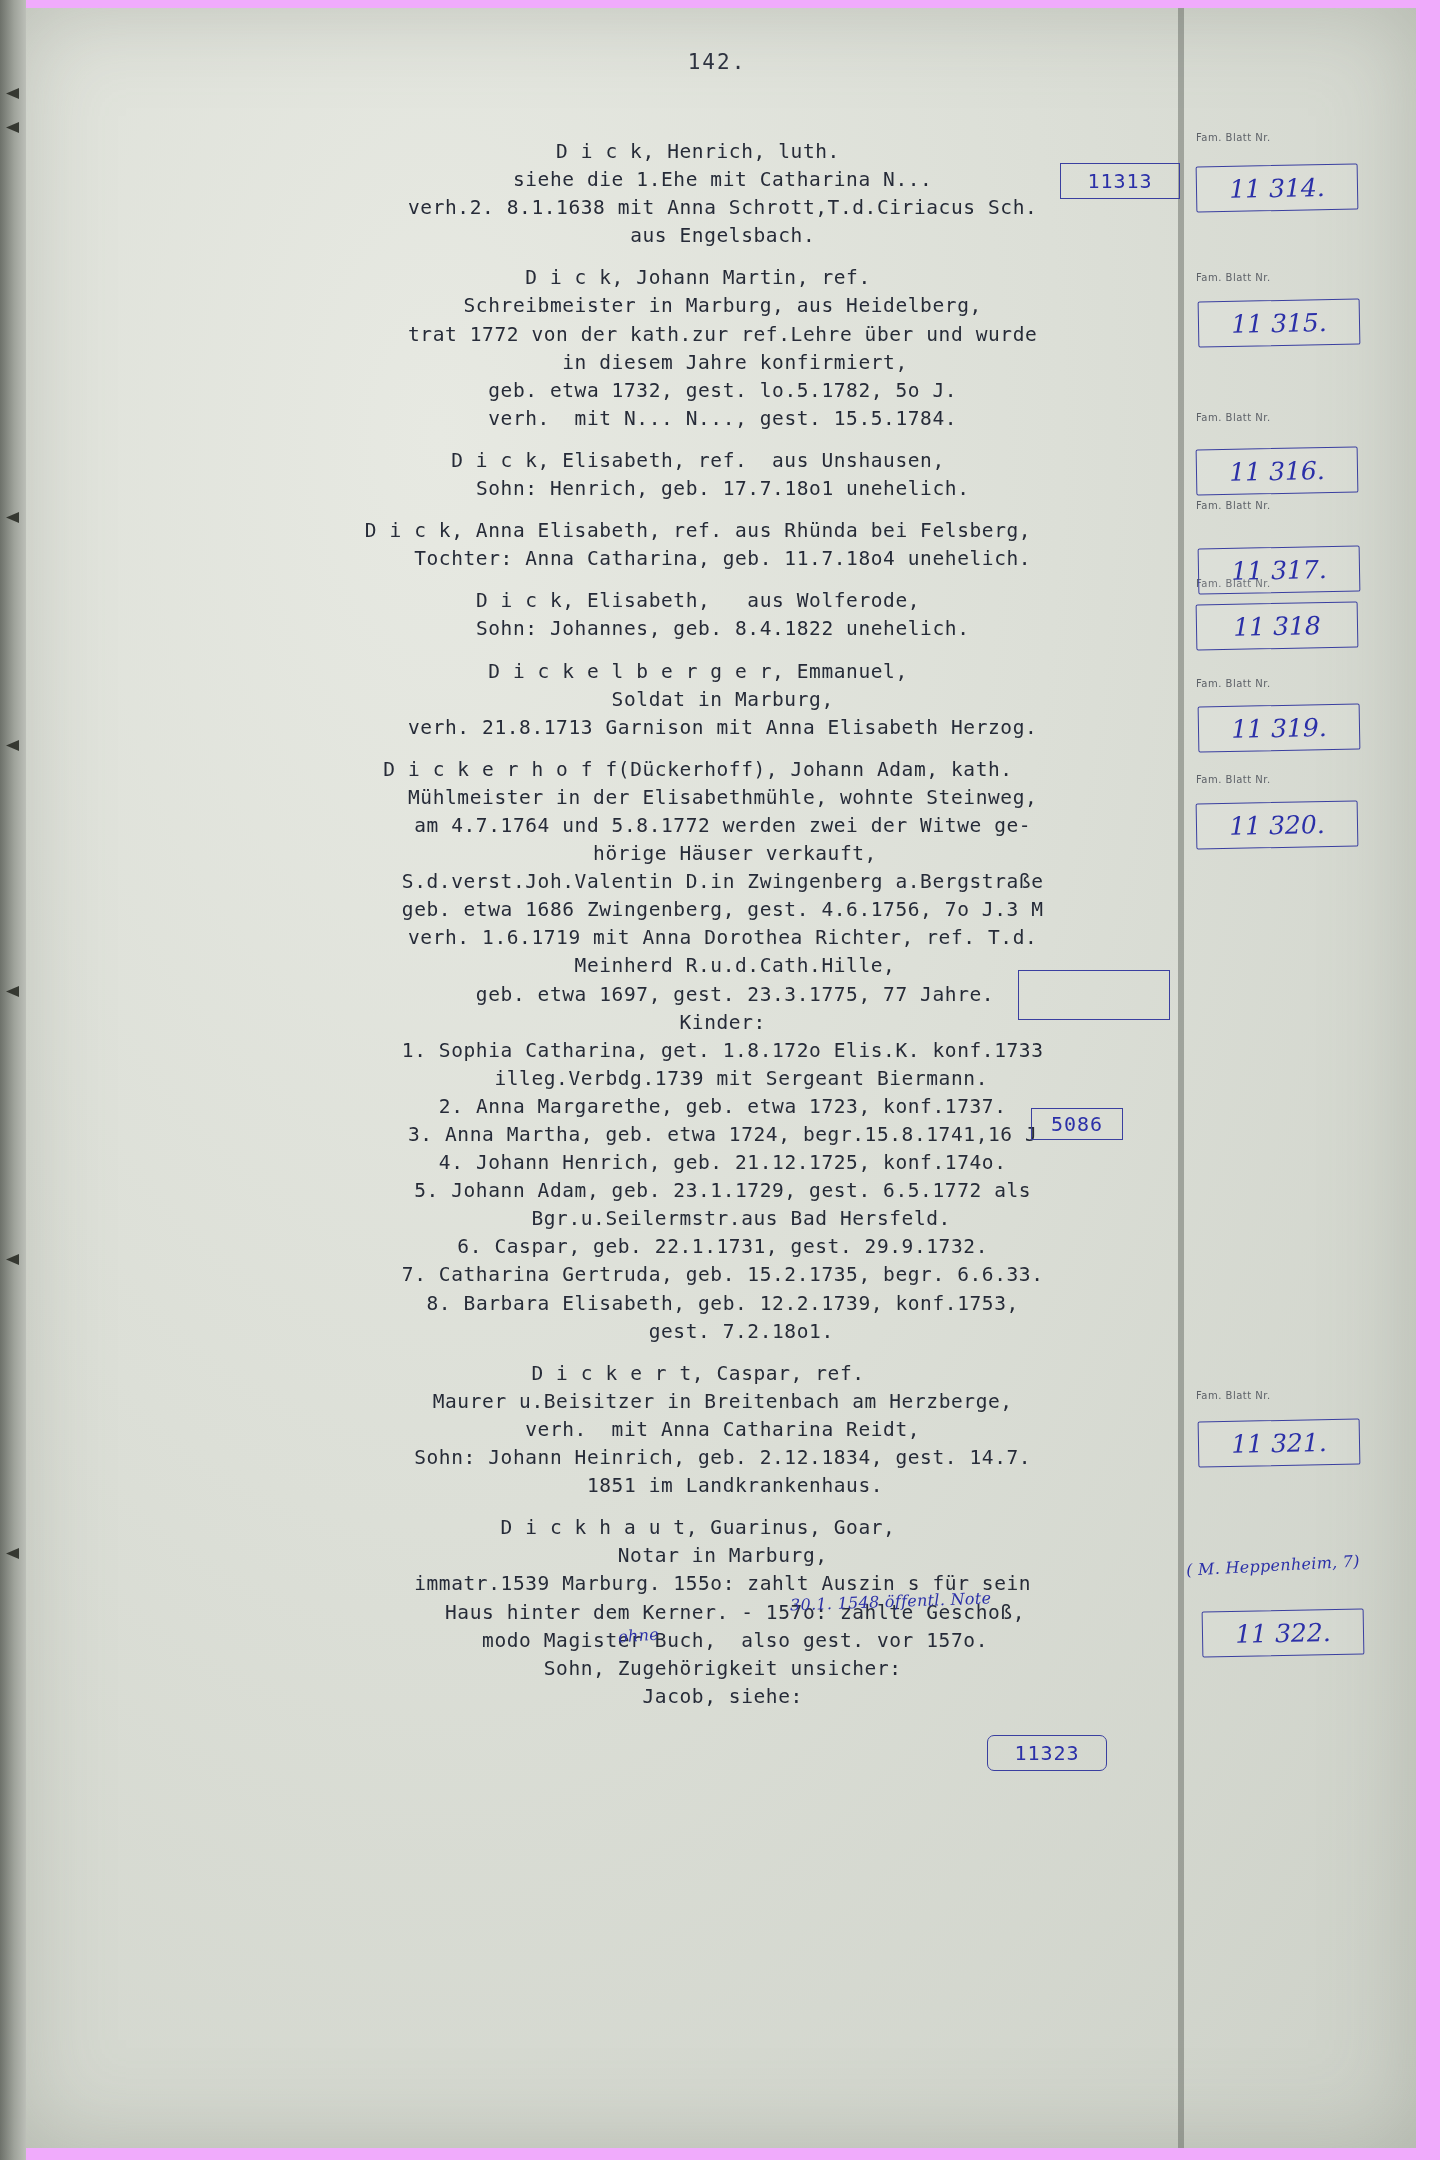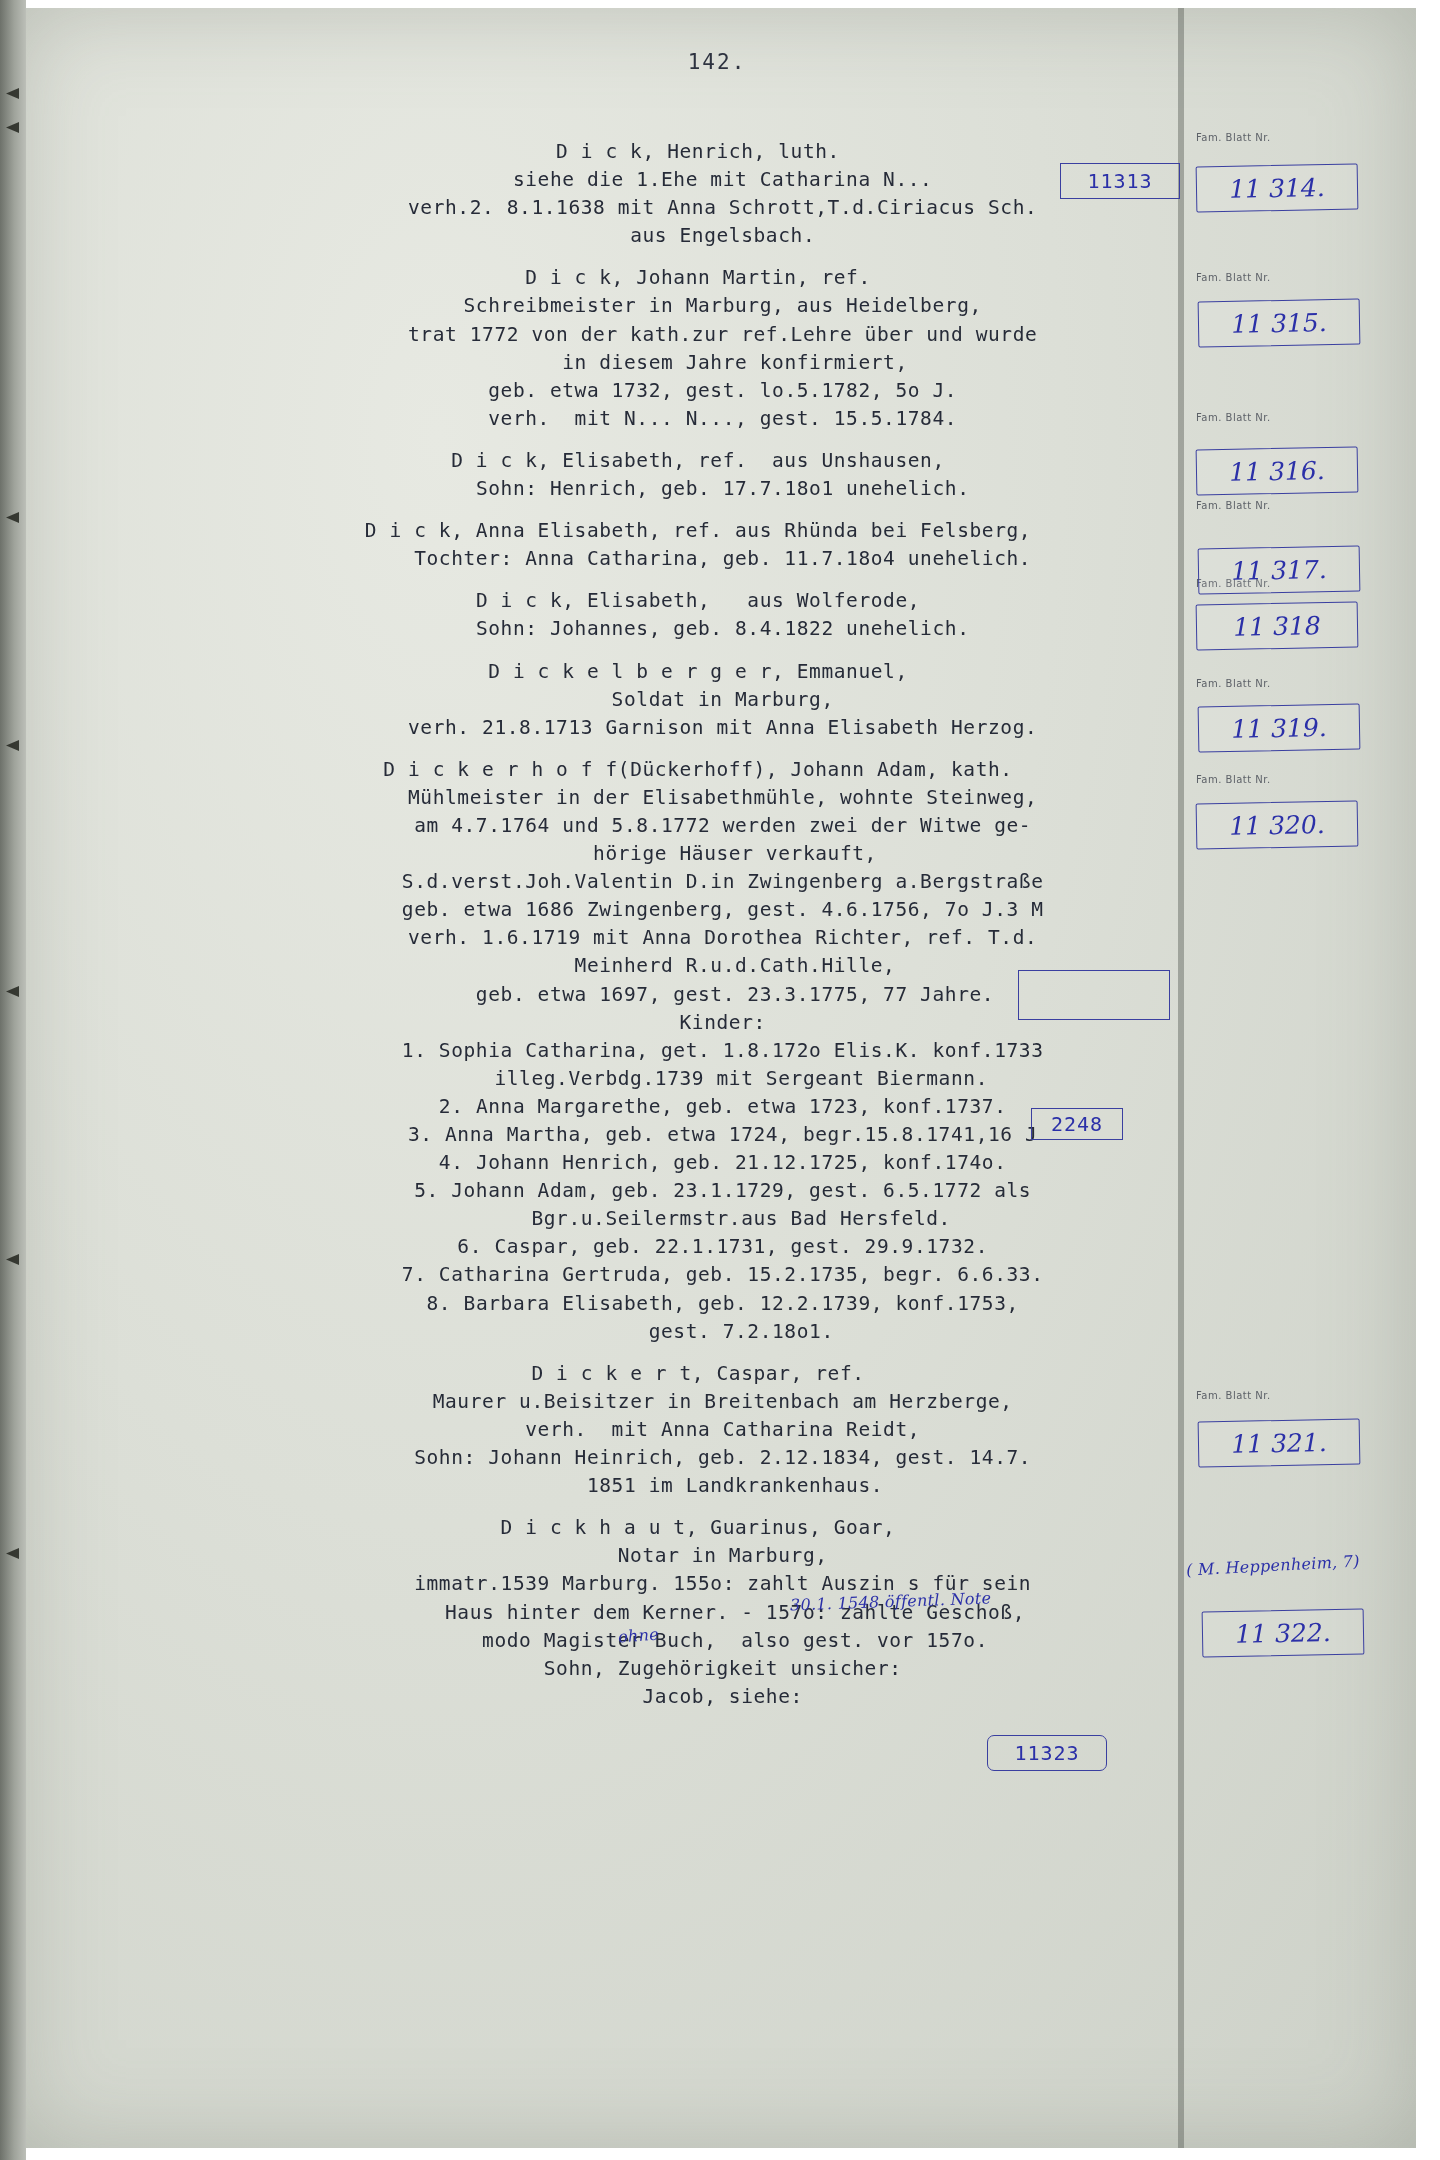--- a/index.html
+++ b/index.html
@@ -4,21 +4,21 @@
 <style>
   html, body {
     margin: 0;
     padding: 0;
     background: #b9bcb6;
   }
   #page {
     position: relative;
     width: 1440px;
     height: 2160px;
-    background: #ffffff;
+    background: #f0abfc;
     overflow: hidden;
     font-family: "DejaVu Sans Mono", monospace;
   }
   
   #sheet {
     position: absolute;
     left: 18px;
     top: 8px;
     width: 1398px;
     height: 2140px;
@@ -162,20 +162,20 @@
       <div class="num-box" style="left: 1196px; top: 165px; width: 160px; height: 44px;">11 314.</div>
       <div class="num-box" style="left: 1198px; top: 300px; width: 160px; height: 44px;">11 315.</div>
       <div class="num-box" style="left: 1196px; top: 448px; width: 160px; height: 44px;">11 316.</div>
       <div class="num-box" style="left: 1198px; top: 547px; width: 160px; height: 44px;">11 317.</div>
       <div class="num-box" style="left: 1196px; top: 603px; width: 160px; height: 44px;">11 318</div>
       <div class="num-box" style="left: 1198px; top: 705px; width: 160px; height: 44px;">11 319.</div>
       <div class="num-box" style="left: 1196px; top: 802px; width: 160px; height: 44px;">11 320.</div>
       <div class="num-box" style="left: 1198px; top: 1420px; width: 160px; height: 44px;">11 321.</div>
       <div class="num-box" style="left: 1202px; top: 1610px; width: 160px; height: 44px;">11 322.</div>
       <div class="typed-box" style="left: 1052px; top: 163px; width: 118px; height: 34px; margin-left: 8px;">11313</div>
-      <div class="typed-box" style="left: 1031px; top: 1108px; width: 90px; height: 30px;">2248</div>
+      <div class="typed-box" style="left: 1031px; top: 1108px; width: 90px; height: 30px;">5086</div>
       <div class="typed-box" style="left: 987px; top: 1735px; width: 118px; height: 34px; border-radius: 7px;">11323</div>
       <div class="hand-note" style="left: 790px; top: 1592px; transform: rotate(-2deg);">30.1. 1548 öffentl. Note</div>
       <div class="hand-note" style="left: 618px; top: 1626px; transform: rotate(-4deg);">ohne</div>
       <div class="hand-note" style="left: 1186px; top: 1556px; transform: rotate(-3deg);">( M. Heppenheim, 7)</div>
       <div class="empty-box" style="left: 1018px; top: 970px; width: 150px; height: 48px;"></div>
     </div>
 </div>
 
 </body></html>

